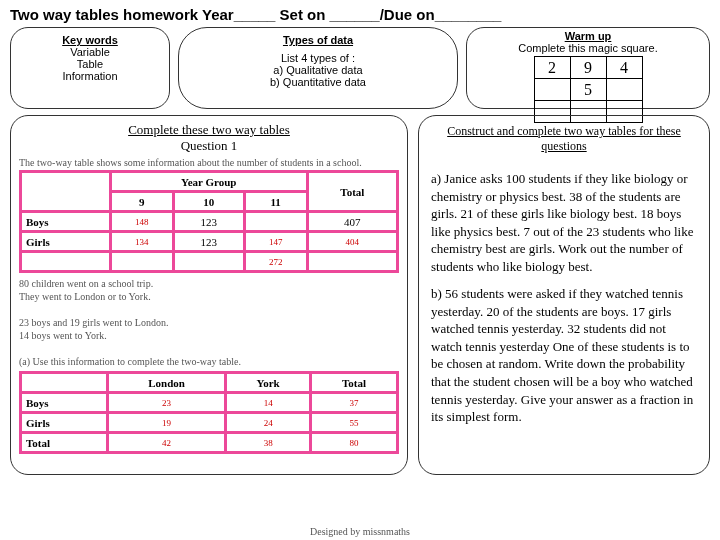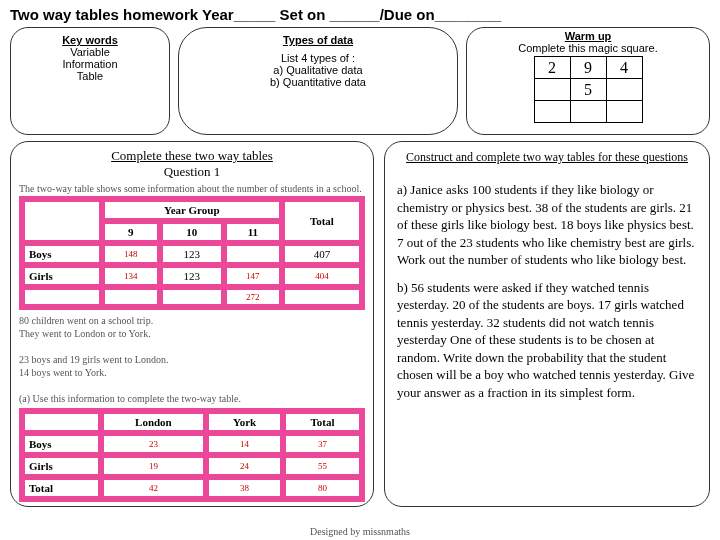--- a/index.html
+++ b/index.html
@@ -15,21 +15,21 @@
     position: relative;
   }
   .title-line {
     font-size: 15px;
     font-weight: bold;
     margin-bottom: 4px;
   }
   .top-row {
     display: flex;
     gap: 8px;
-    height: 108px;
+    height: 82px;
   }
   .panel {
     border: 1px solid #333;
     border-radius: 18px;
     padding: 6px 10px;
   }
   .keywords {
     width: 160px;
     text-align: center;
   }
@@ -58,24 +58,24 @@
     text-align: center;
     font-size: 16px;
     font-family: "Times New Roman", serif;
   }
   .bottom-row {
     display: flex;
     gap: 10px;
     margin-top: 6px;
   }
   .left-col {
-    width: 364px;
+    width: 398px;
     border: 1px solid #333;
     border-radius: 18px;
-    padding: 6px 8px 4px;
+    padding: 6px 8px 20px;
   }
   .right-col {
     flex: 1;
     border: 1px solid #333;
     border-radius: 18px;
     padding: 8px 12px;
   }
   .q-head {
     text-align: center;
     font-family: "Comic Sans MS", cursive;
@@ -88,21 +88,21 @@
     color: #555;
     margin: 3px 0 2px;
   }
   .two-way {
     border-collapse: collapse;
     width: 100%;
     font-family: "Times New Roman", serif;
     font-size: 11px;
   }
   .two-way th, .two-way td {
-    border: 6px solid #ec4899;
+    border: 3px solid #ec4899;
     padding: 2px 4px;
     text-align: center;
     height: 20px;
   }
   .two-way th { font-weight: bold; }
   .two-way .rowh { text-align: left; font-weight: bold; }
   .two-way .ans { color: #c00; font-size: 9px; }
   .q2-intro {
     font-family: "Times New Roman", serif;
     font-size: 10px;
@@ -136,22 +136,22 @@
 </style>
 </head>
 <body>
 
 <div class="title-line">Two way tables homework Year_____ Set on ______/Due on________</div>
 
 <div class="top-row">
   <div class="panel keywords">
     <div class="heading">Key words</div>
     <div>Variable</div>
+    <div>Table</div>
     <div>Information</div>
-    <div>Table</div>
   </div>
 
   <div class="panel types">
     <div class="heading">Types of data</div>
     <div style="height:6px"></div>
     <div>List 4 types of :</div>
     <div>a)  Qualitative data</div>
     <div>b)  Quantitative data</div>
   </div>
 

